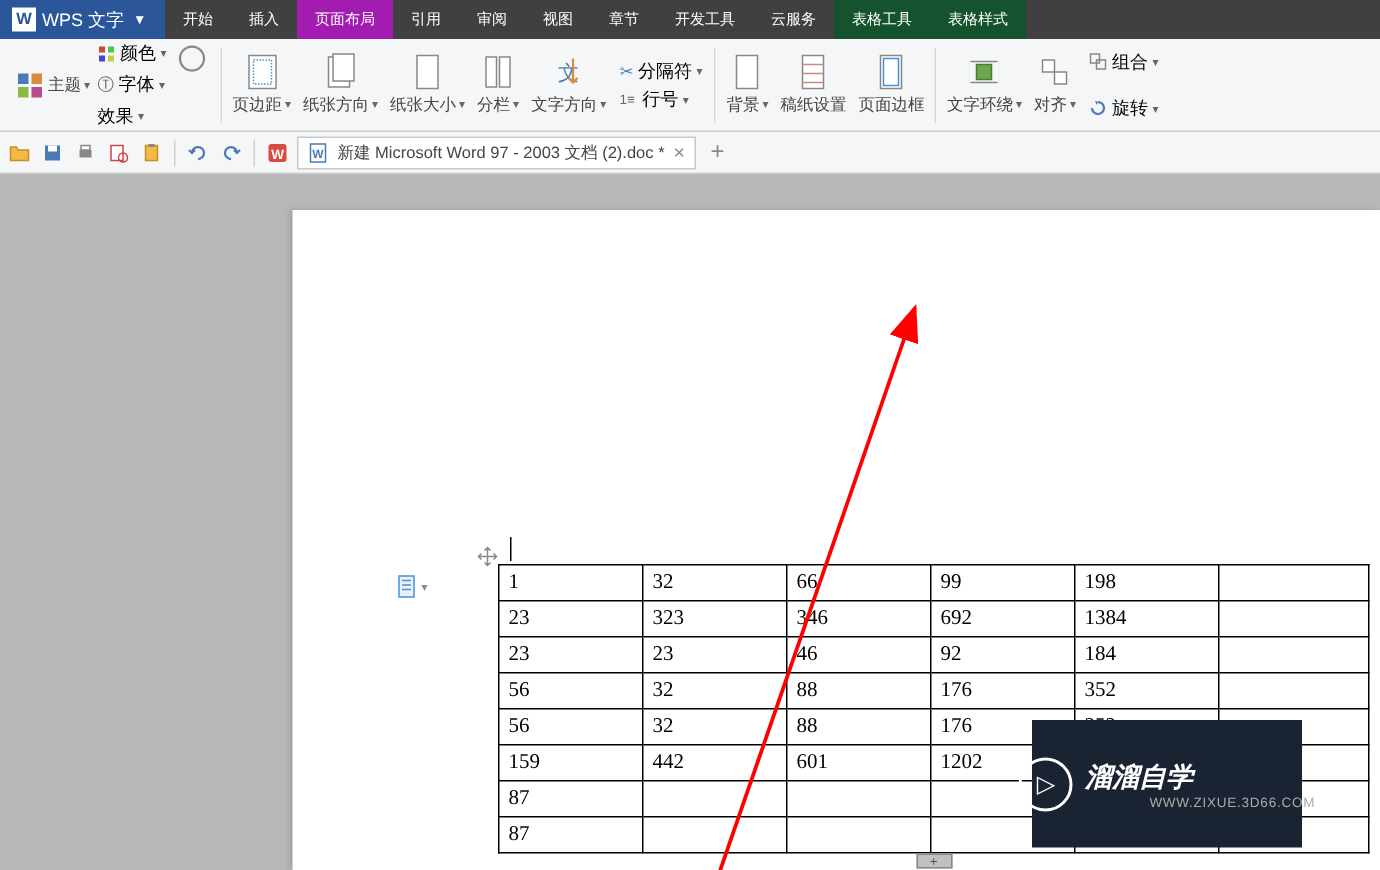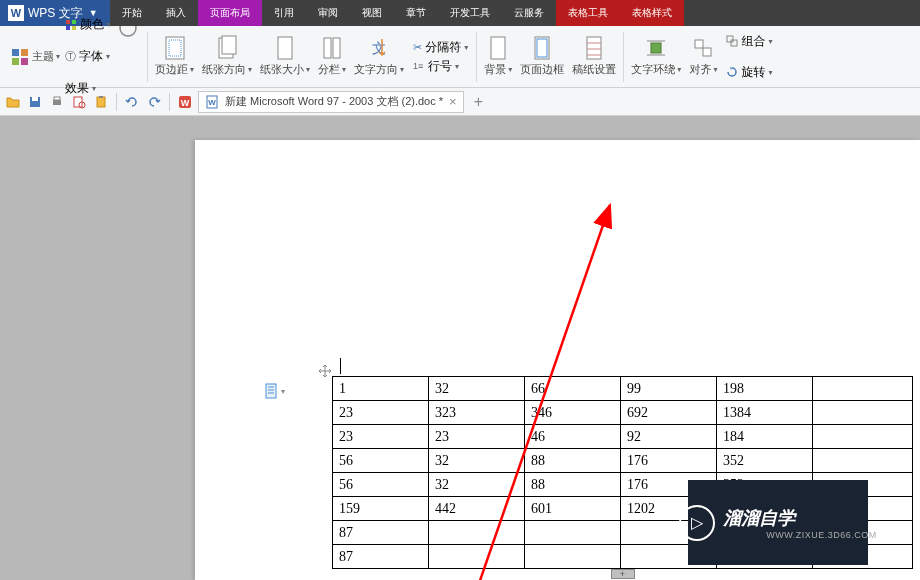--- a/index.html
+++ b/index.html
@@ -7,21 +7,21 @@
     
     .title-bar { background: #2b579a; height: 26px; display: flex; align-items: center; color: #fff; padding: 0 4px; }
     .title-bar .logo { display: flex; align-items: center; gap: 4px; padding: 0 4px; }
     .title-bar .logo-icon { width: 16px; height: 16px; background: #fff; color: #2b579a; display: flex; align-items: center; justify-content: center; font-weight: bold; font-size: 11px; }
     .title-bar .app-name { font-size: 12px; }
     .title-bar .dropdown-arrow { font-size: 9px; margin-left: 2px; }
     
     .menu-bar { background: #404040; height: 26px; display: flex; align-items: center; position: absolute; top: 0; left: 110px; right: 0; }
     .menu-item { color: #fff; padding: 0 12px; height: 26px; display: flex; align-items: center; cursor: pointer; font-size: 10px; }
     .menu-item.active { background: #a21caf; }
-    .menu-item.tool { background: #b91c1c; }
+    .menu-item.tool { background: #14532d; }
     
     .ribbon { background: #f5f6f7; height: 62px; border-bottom: 1px solid #d0d0d0; display: flex; align-items: center; padding: 0 4px; }
     .ribbon-group { display: flex; flex-direction: column; align-items: center; padding: 2px 4px; }
     .ribbon-btn { display: flex; flex-direction: column; align-items: center; gap: 2px; padding: 2px 4px; cursor: pointer; }
     .ribbon-btn.small { flex-direction: row; padding: 1px 3px; gap: 3px; height: 18px; }
     .ribbon-label { display: flex; align-items: center; font-size: 11px; color: #444; gap: 2px; }
     .ribbon-icon { width: 24px; height: 24px; display: flex; align-items: center; justify-content: center; }
     .arrow-down { font-size: 8px; color: #666; }
     .ribbon-sep { width: 1px; height: 50px; background: #d8d8d8; margin: 0 3px; }
     
@@ -91,21 +91,21 @@
               <rect x="11" y="2" width="7" height="7" fill="#d98c3f"></rect>
               <rect x="2" y="11" width="7" height="7" fill="#8fb84a"></rect>
               <rect x="11" y="11" width="7" height="7" fill="#b84a8f"></rect>
             </svg>
           </div>
         <div class="ribbon-label">
             <span>主题</span>
             <span class="arrow-down">▾</span>
           </div>
       </div>
-      <div style="display:flex;flex-direction:column;gap:14px;justify-content:flex-end;">
+      <div style="display:flex;flex-direction:column;gap:3px;justify-content:flex-end;">
         <div class="ribbon-btn small">
             <svg width="12" height="12">
               <rect x="1" y="1" width="4" height="4" fill="#c44"></rect>
               <rect x="7" y="1" width="4" height="4" fill="#4c4"></rect>
               <rect x="1" y="7" width="4" height="4" fill="#44c"></rect>
               <rect x="7" y="7" width="4" height="4" fill="#cc4"></rect>
             </svg>
             <span>颜色</span>
             <span class="arrow-down">▾</span>
           </div>
@@ -219,39 +219,39 @@
     <div class="ribbon-label">
         <span>背景</span>
         <span class="arrow-down">▾</span>
       </div>
   </div>
 
   <div class="ribbon-btn">
     <div class="ribbon-icon">
         <svg width="22" height="26">
           <rect x="4" y="2" width="14" height="22" fill="#fff" stroke="#888"></rect>
-          <rect x="6" y="4" width="10" height="18" fill="none" stroke="#4a90d9"></rect>
-        </svg>
-      </div>
-    <div class="ribbon-label">
-        <span>页面边框</span>
-      </div>
-  </div>
-
-  <div class="ribbon-btn">
-    <div class="ribbon-icon">
-        <svg width="22" height="26">
-          <rect x="4" y="2" width="14" height="22" fill="#fff" stroke="#888"></rect>
           <line x1="4" y1="8" x2="18" y2="8" stroke="#c88"></line>
           <line x1="4" y1="14" x2="18" y2="14" stroke="#c88"></line>
           <line x1="4" y1="20" x2="18" y2="20" stroke="#c88"></line>
         </svg>
       </div>
     <div class="ribbon-label">
         <span>稿纸设置</span>
+      </div>
+  </div>
+
+  <div class="ribbon-btn">
+    <div class="ribbon-icon">
+        <svg width="22" height="26">
+          <rect x="4" y="2" width="14" height="22" fill="#fff" stroke="#888"></rect>
+          <rect x="6" y="4" width="10" height="18" fill="none" stroke="#4a90d9"></rect>
+        </svg>
+      </div>
+    <div class="ribbon-label">
+        <span>页面边框</span>
       </div>
   </div>
   <div class="ribbon-sep"></div>
 
   <div class="ribbon-btn">
     <div class="ribbon-icon">
         <svg width="22" height="22">
           <rect x="6" y="6" width="10" height="10" fill="#6aa84f" stroke="#4a7a2f"></rect>
           <line x1="2" y1="4" x2="20" y2="4" stroke="#888"></line>
           <line x1="2" y1="18" x2="20" y2="18" stroke="#888"></line>

